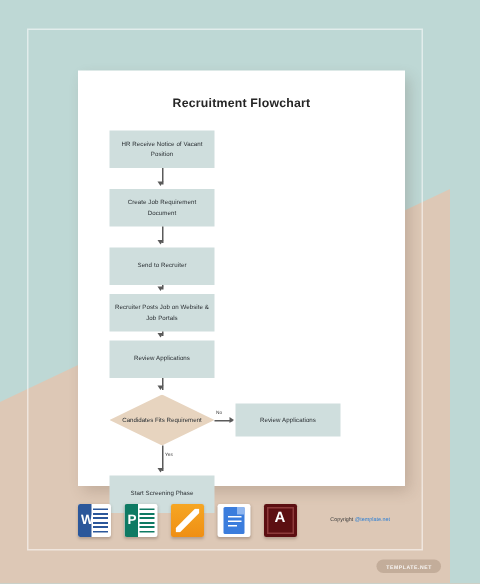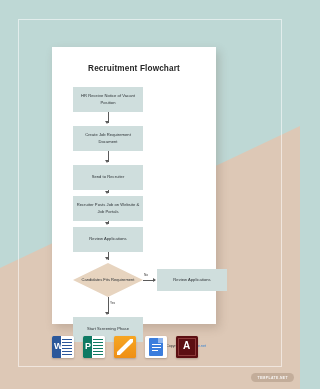--- a/index.html
+++ b/index.html
@@ -18,21 +18,21 @@
   }
   
   .frame{
     position:absolute;left:18px;top:19px;right:18px;bottom:22px;
     border:1px solid rgba(255,255,255,.55);
     box-sizing:border-box;pointer-events:none;
   }
 
   
   .paper{
-    position:absolute;left:52px;top:47px;width:164px;height:277px;
+    position:absolute;left:52px;top:47px;width:218px;height:277px;
     background:#ffffff;
     box-shadow:3px 4px 9px rgba(90,70,55,.22);
   }
 
   .doc-title{
     position:absolute;left:0;right:0;top:17px;
     text-align:center;font-size:8.2px;font-weight:bold;color:#262626;
     letter-spacing:.15px;
   }
 

